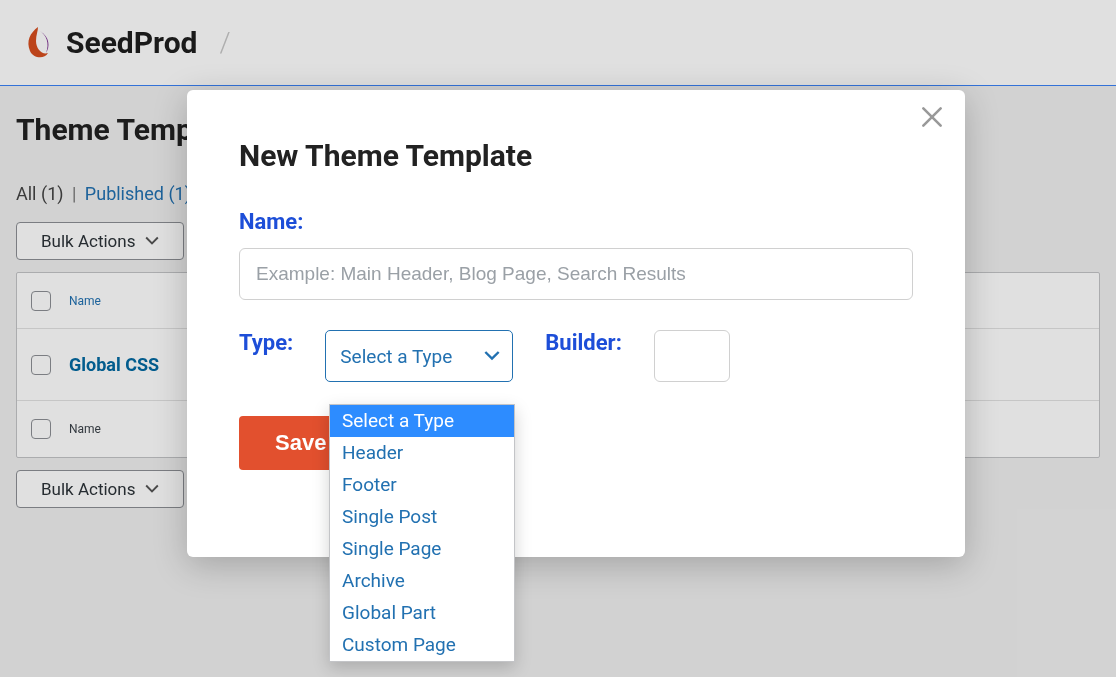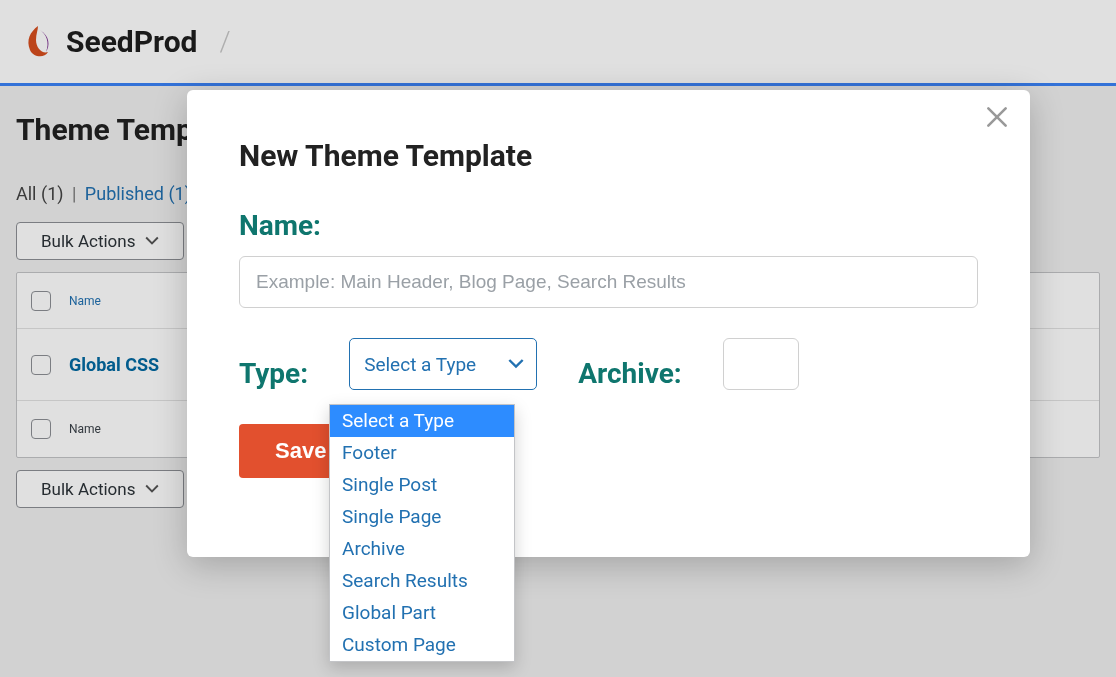--- a/index.html
+++ b/index.html
@@ -16,21 +16,21 @@
   inset: 0;
   background: rgba(0,0,0,0.12);
   z-index: 5;
 }
 .topbar {
   background: #fff;
   height: 86px;
   display: flex;
   align-items: center;
   padding: 0 20px;
-  border-bottom: 3px solid #3b82f6;
+  border-bottom: 1px solid #3b82f6;
 }
 .logo-block { display: flex; align-items: center; gap: 10px; }
 .logo-icon { width: 36px; height: 36px; }
 .brand { font-size: 30px; font-weight: 700; color: #1e1e1e; }
 .divider { color: #c7c7c7; font-size: 28px; margin: 0 22px; font-weight: 300; }
 .breadcrumb-current { font-size: 26px; font-weight: 700; color: #2c2c2c; }
 .page {
   padding: 26px 16px;
 }
 .page-title { font-size: 30px; font-weight: 700; color: #222; margin-bottom: 36px; }
@@ -58,38 +58,38 @@
   margin-right: 18px; background:#fff;
 }
 .col-header { color:#2271b1; font-size:12px; }
 .col-header.plain { color:#3c434a; }
 .link-text { color:#0369a1; font-weight:700; font-size:18px; }
 
 
 .modal {
   position:absolute; z-index:10;
   left: 187px; top: 90px;
-  width: 843px; height: 467px;
+  width: 778px; height: 467px;
   background:#fff; border-radius:6px;
   box-shadow:0 8px 34px rgba(0,0,0,0.22);
   padding: 48px 52px;
 }
 .close {
   position:absolute; right:20px; top:14px;
   width:26px; height:26px; cursor:pointer;
   color:#999;
 }
 .modal-title { font-size:30px; font-weight:700; color:#222; margin-bottom:36px; }
-.field-label { font-size:28px; font-weight:700; color:#0f766e; margin-bottom:14px; display:block; }
+.field-label { font-size:22px; font-weight:700; color:#1d4ed8; margin-bottom:14px; display:block; }
 .input {
   width:100%; height:52px; border:1px solid #d0d0d0; border-radius:6px;
   padding:12px 16px; font-size:19px; color:#333;
 }
 .input::placeholder { color:#9aa0a6; }
-.rowflex { display:flex; align-items:flex-end; gap: 41px; margin-top:30px; }
+.rowflex { display:flex; align-items:flex-start; gap: 32px; margin-top:30px; }
 .type-select {
   width:188px; height:52px; border:1.6px solid #2271b1; border-radius:5px;
   display:flex; align-items:center; justify-content:space-between;
   padding:0 12px 0 14px; font-size:19px; color:#2271b1;
   background:#fff; position:relative;
 }
 .priority-input {
   width:76px; height:52px; border:1px solid #d0d0d0; border-radius:6px;
   padding:0 10px; font-size:18px;
 }
@@ -183,29 +183,29 @@
   <input class="input" placeholder="Example: Main Header, Blog Page, Search Results" style="">
 
   <div class="rowflex">
     <span class="field-label" style="margin:0">Type:</span>
     <div class="type-select">
       <span>Select a Type</span>
       <svg width="16" height="16" viewBox="0 0 12 12">
           <path d="M1 3 L6 8 L11 3" stroke="#2271b1" stroke-width="1.8" fill="none"></path>
         </svg>
     </div>
-    <span class="field-label" style="margin:0">Archive:</span>
+    <span class="field-label" style="margin:0">Builder:</span>
     <input class="priority-input" style="">
   </div>
 
   <button class="save-btn">Save</button>
 </div>
 
 <div class="dropdown">
   <div class="option selected">Select a Type</div>
+  <div class="option">Header</div>
   <div class="option">Footer</div>
   <div class="option">Single Post</div>
   <div class="option">Single Page</div>
   <div class="option">Archive</div>
-  <div class="option">Search Results</div>
   <div class="option">Global Part</div>
   <div class="option">Custom Page</div>
 </div>
 
 </body></html>

